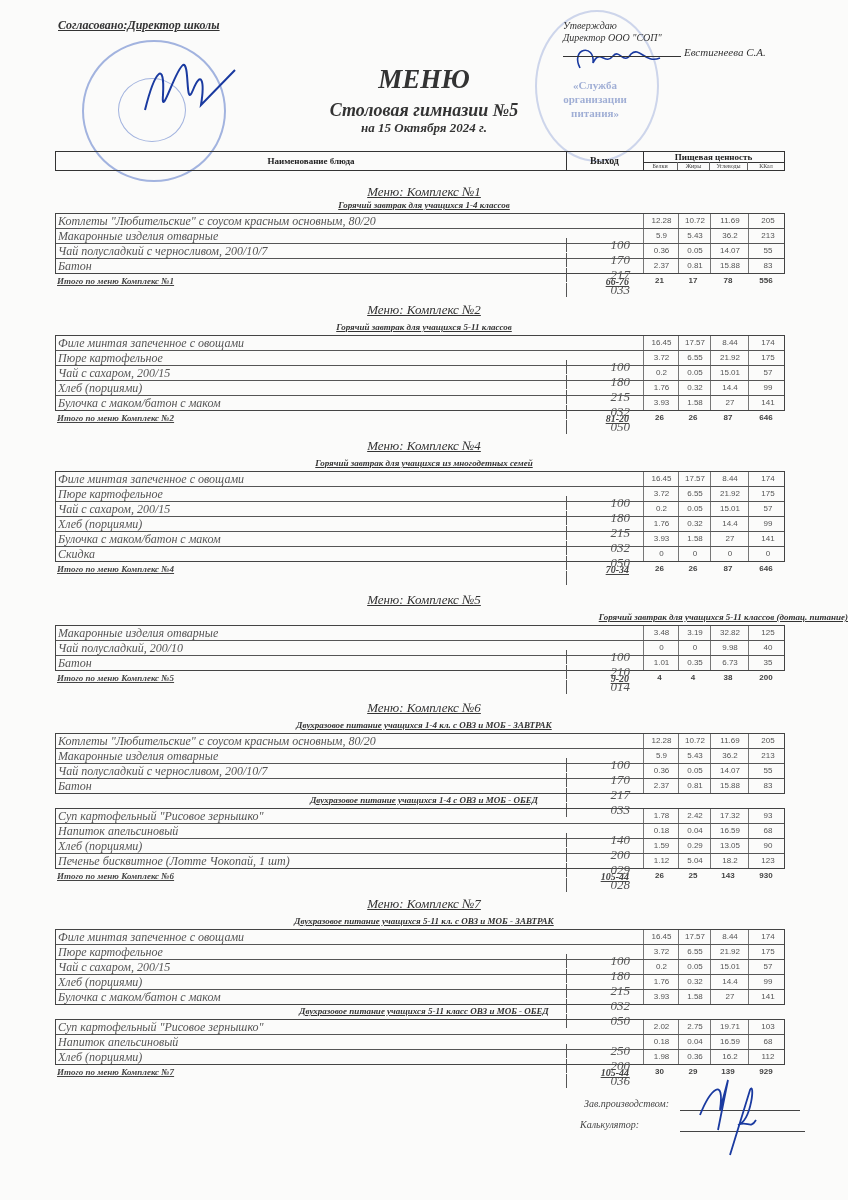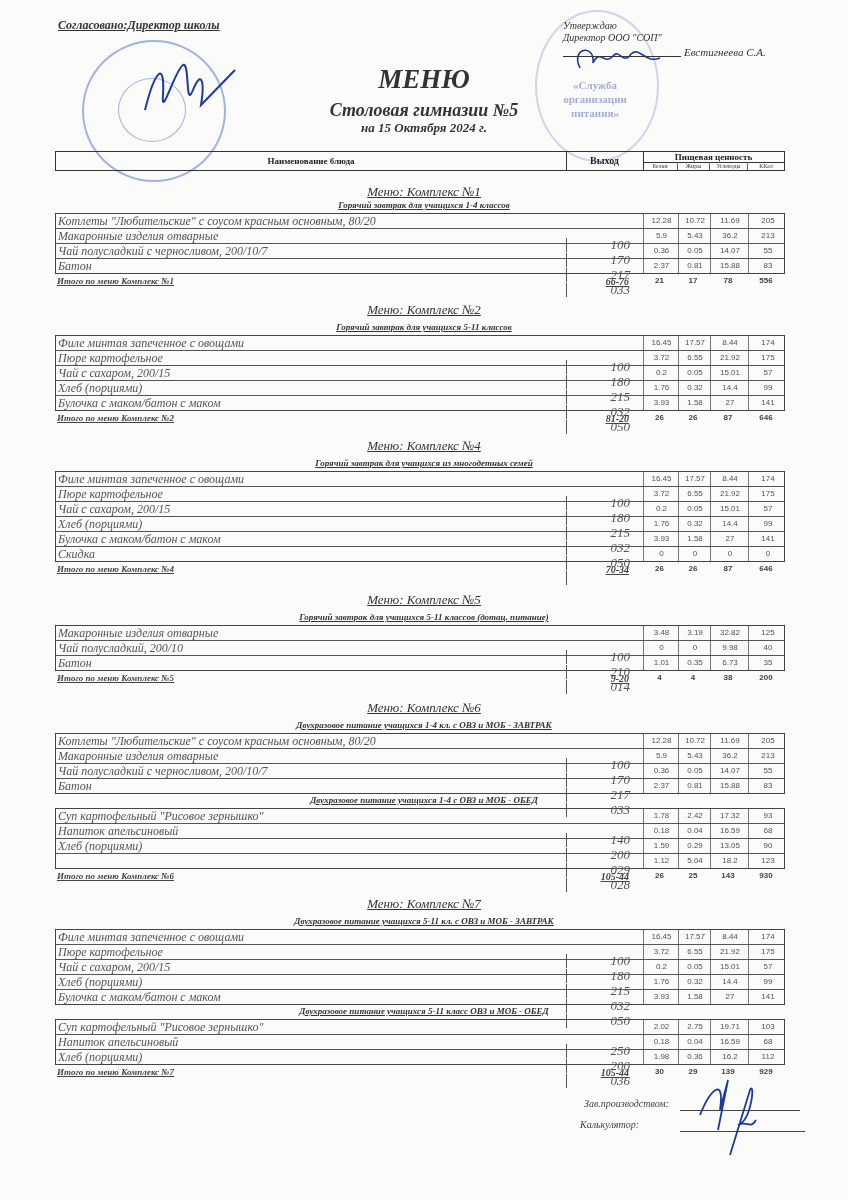--- a/index.html
+++ b/index.html
@@ -247,21 +247,21 @@
     </div>
     <div class="total" style="top: 564px;">
       <div class="lbl">Итого по меню Комплекс №4</div>
       <div class="out">70-34</div>
       <div class="n c1">26</div>
       <div class="n c2">26</div>
       <div class="n c3">87</div>
       <div class="n c4">646</div>
     </div>
     <div class="abs sec-title" style="top: 592px;">Меню: Комплекс №5</div>
-    <div class="abs sub-title" style="top: 612px;">Горячий завтрак для учащихся 5-11 классов (дотац. питание)</div>
+    <div class="abs sub-title" style="top: 612px; text-align: right;">Горячий завтрак для учащихся 5-11 классов (дотац. питание)</div>
     <div class="tbl" style="top: 625px;">
       <div class="row">
         <div class="dish">Макаронные изделия отварные</div>
         <div class="out">100</div>
         <div class="n c1">3.48</div>
         <div class="n c2">3.19</div>
         <div class="n c3">32.82</div>
         <div class="n c4">125</div>
       </div>
       <div class="row">
@@ -345,20 +345,21 @@
       </div>
       <div class="row">
         <div class="dish">Хлеб (порциями)</div>
         <div class="out">029</div>
         <div class="n c1">1.59</div>
         <div class="n c2">0.29</div>
         <div class="n c3">13.05</div>
         <div class="n c4">90</div>
       </div>
       <div class="row">
+        <div class="dish">Печенье бисквитное (Лотте Чокопай, 1 шт)</div>
         <div class="out">028</div>
         <div class="n c1">1.12</div>
         <div class="n c2">5.04</div>
         <div class="n c3">18.2</div>
         <div class="n c4">123</div>
       </div>
     </div>
     <div class="total" style="top: 871px;">
       <div class="lbl">Итого по меню Комплекс №6</div>
       <div class="out">105-44</div>

